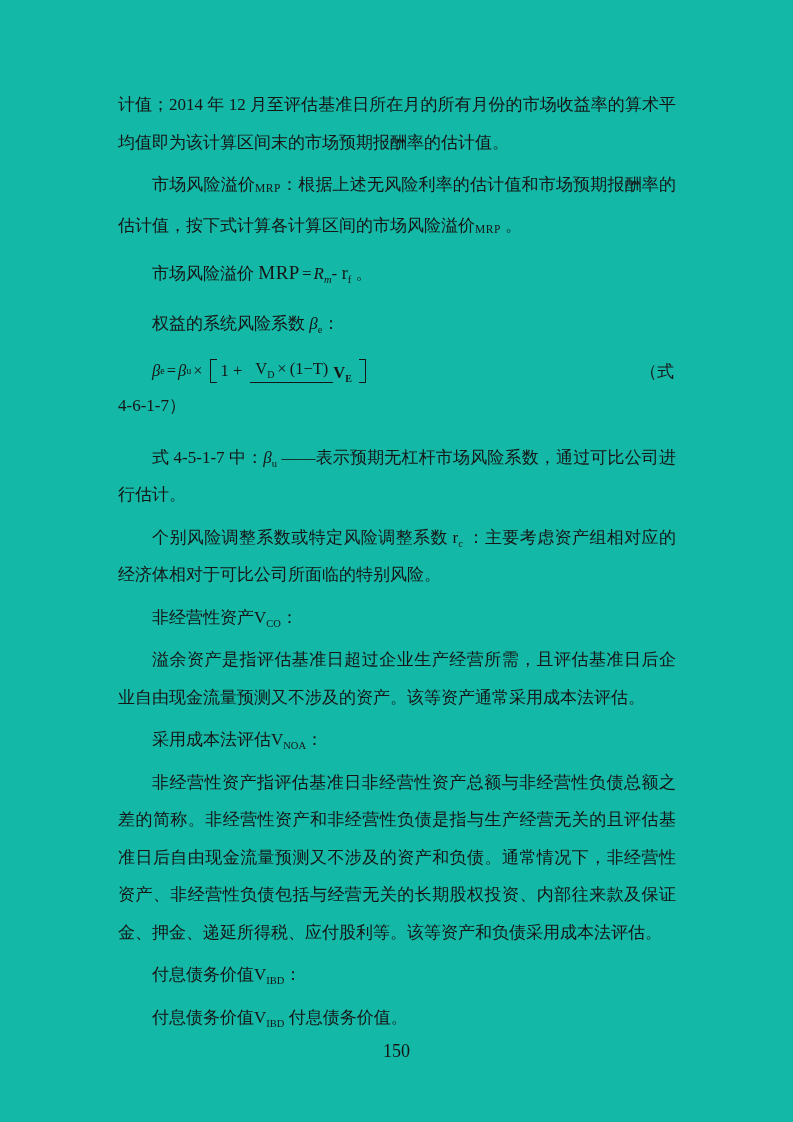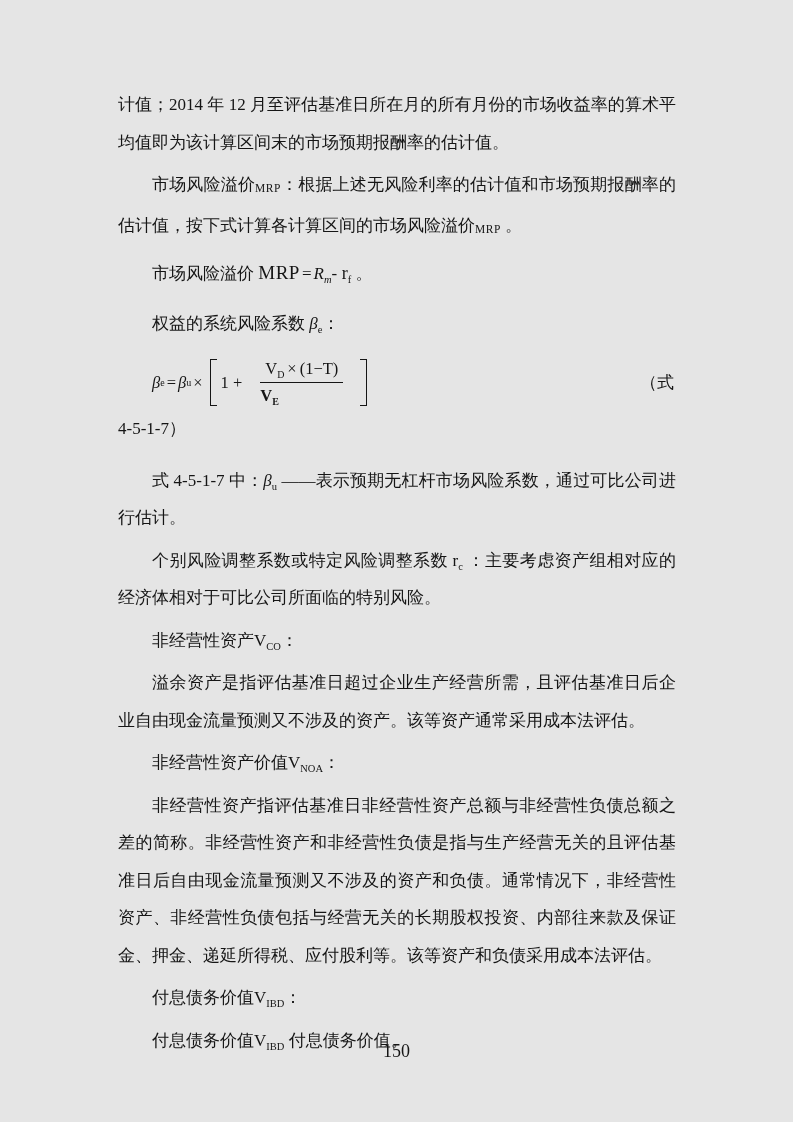--- a/index.html
+++ b/index.html
@@ -1,17 +1,17 @@
 <!DOCTYPE html>
 <html><head>
 <meta charset="utf-8">
 <style>
   html,body { margin:0; padding:0; background:#ffffff; }
   .page {
-    position:relative; width:793px; height:1122px; background:#e5e5e5;
+    position:relative; width:793px; height:1122px; background:#14b8a6;
     font-family:"Liberation Serif","DejaVu Serif",serif; color:#151515;
     overflow:hidden;
   }
   .content { position:absolute; left:118px; top:86px; width:558px; }
   .para {
     margin:0 0 5px 0; font-size:17px; line-height:37.5px;
     text-align:justify; text-justify:inter-ideograph;
     word-break:break-all;
   }
   .indent { text-indent:2em; }
@@ -23,21 +23,21 @@
   .op { padding:0 2px; }
   .eqline { margin:6px 0 12px 0; }
   .beta-head { margin:10px 0 0 0; }
   .formula-line {
     display:flex; align-items:center; justify-content:space-between;
     margin:17px 0 4px 0; font-size:16.5px;
   }
   .formula { display:flex; align-items:center; margin-left:34px; }
   .formula sub { font-size:10px; }
   .oneplus { margin:0 2px 0 3px; }
-  .frac { display:inline-flex; flex-direction:column; margin:0 16px; }
+  .frac { display:inline-flex; flex-direction:row; align-items:center; margin:0 6px; }
   .frac .num { padding:0 5px 3px 5px; border-bottom:1.4px solid #151515; white-space:nowrap; }
   .frac .den { padding-top:3px;font-weight:bold; }
   .op2 { padding:0 3px; }
   .bracket-l { align-self:stretch; width:6px; border:1.6px solid #151515; border-right:none; margin:0 1px 0 5px; }
   .bracket-r { align-self:stretch; width:6px; border:1.6px solid #151515; border-left:none; margin:0 5px 0 1px; }
   .eq-label { font-size:17px; padding-right:2px; }
   .label-cont { margin:4px 0 14px 0; }
   .mt-md { margin-top:10px; }
   .page-number {
     position:absolute; left:0; right:0; top:1041px; text-align:center;
@@ -70,31 +70,31 @@
         <span class="oneplus">1 +</span>
         <span class="frac">
           <span class="num"><span>V</span><sub>D</sub><span class="op2">×</span><span>(1−T)</span></span>
           <span class="den"><span>V</span><sub>E</sub></span>
         </span>
         <span class="bracket-r"></span>
       </div>
       <div class="eq-label">（式</div>
     </div>
 
-    <p class="para label-cont"><span>4-5-1-7）</span></p>
+    <p class="para label-cont"><span>4-6-1-7）</span></p>
 
     <p class="para indent mt-md"><span>式 4-5-1-7 中：</span><span class="it">β</span><sub>u</sub><span> ——表示预期无杠杆市场风险系数，通过可比公司进行估计。</span></p>
 
     <p class="para indent"><span>个别风险调整系数或特定风险调整系数 </span><span>r</span><sub>c</sub><span> ：主要考虑资产组相对应的经济体相对于可比公司所面临的特别风险。</span></p>
 
     <p class="para indent"><span>非经营性资产</span><span>V</span><sub>CO</sub><span>：</span></p>
 
     <p class="para indent"><span>溢余资产是指评估基准日超过企业生产经营所需，且评估基准日后企业自由现金流量预测又不涉及的资产。该等资产通常采用成本法评估。</span></p>
 
-    <p class="para indent"><span>非经营性资产价值</span><span>V</span><sub>NOA</sub><span>：</span></p>
+    <p class="para indent"><span>采用成本法评估</span><span>V</span><sub>NOA</sub><span>：</span></p>
 
     <p class="para indent"><span>非经营性资产指评估基准日非经营性资产总额与非经营性负债总额之差的简称。非经营性资产和非经营性负债是指与生产经营无关的且评估基准日后自由现金流量预测又不涉及的资产和负债。通常情况下，非经营性资产、非经营性负债包括与经营无关的长期股权投资、内部往来款及保证金、押金、递延所得税、应付股利等。该等资产和负债采用成本法评估。</span></p>
 
     <p class="para indent"><span>付息债务价值</span><span>V</span><sub>IBD</sub><span>：</span></p>
 
     <p class="para indent"><span>付息债务价值</span><span>V</span><sub>IBD</sub><span> 付息债务价值。</span></p>
 
   </div>
 
   <div class="page-number">150</div>

